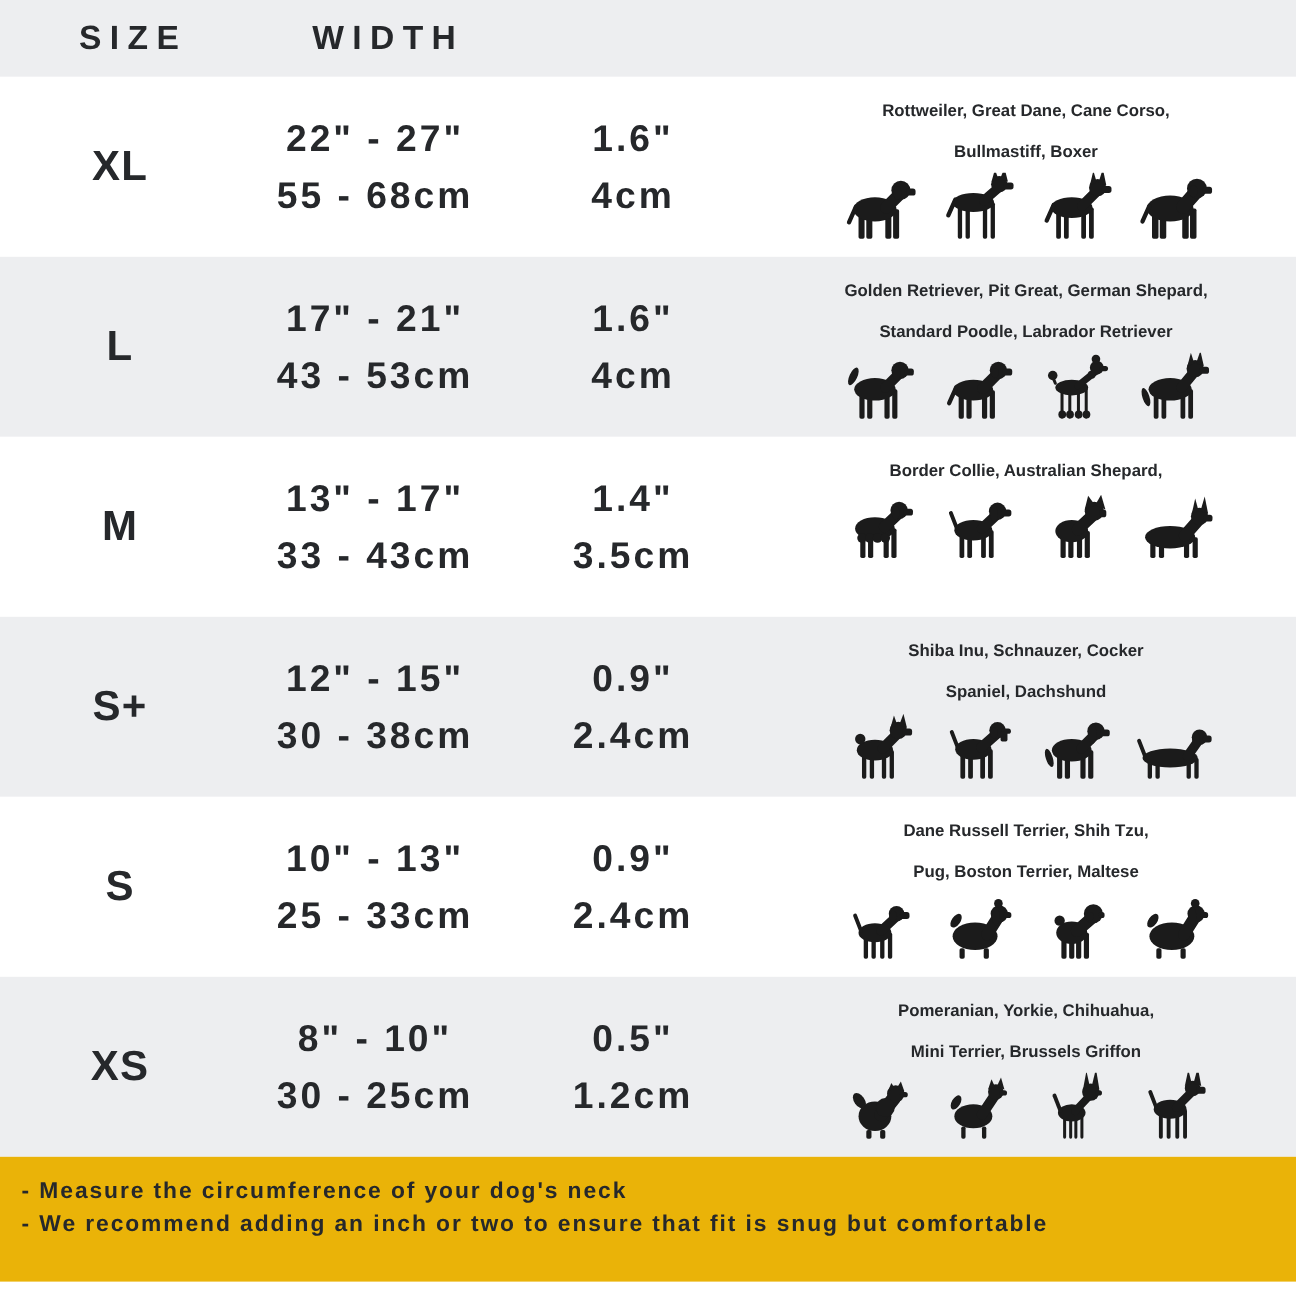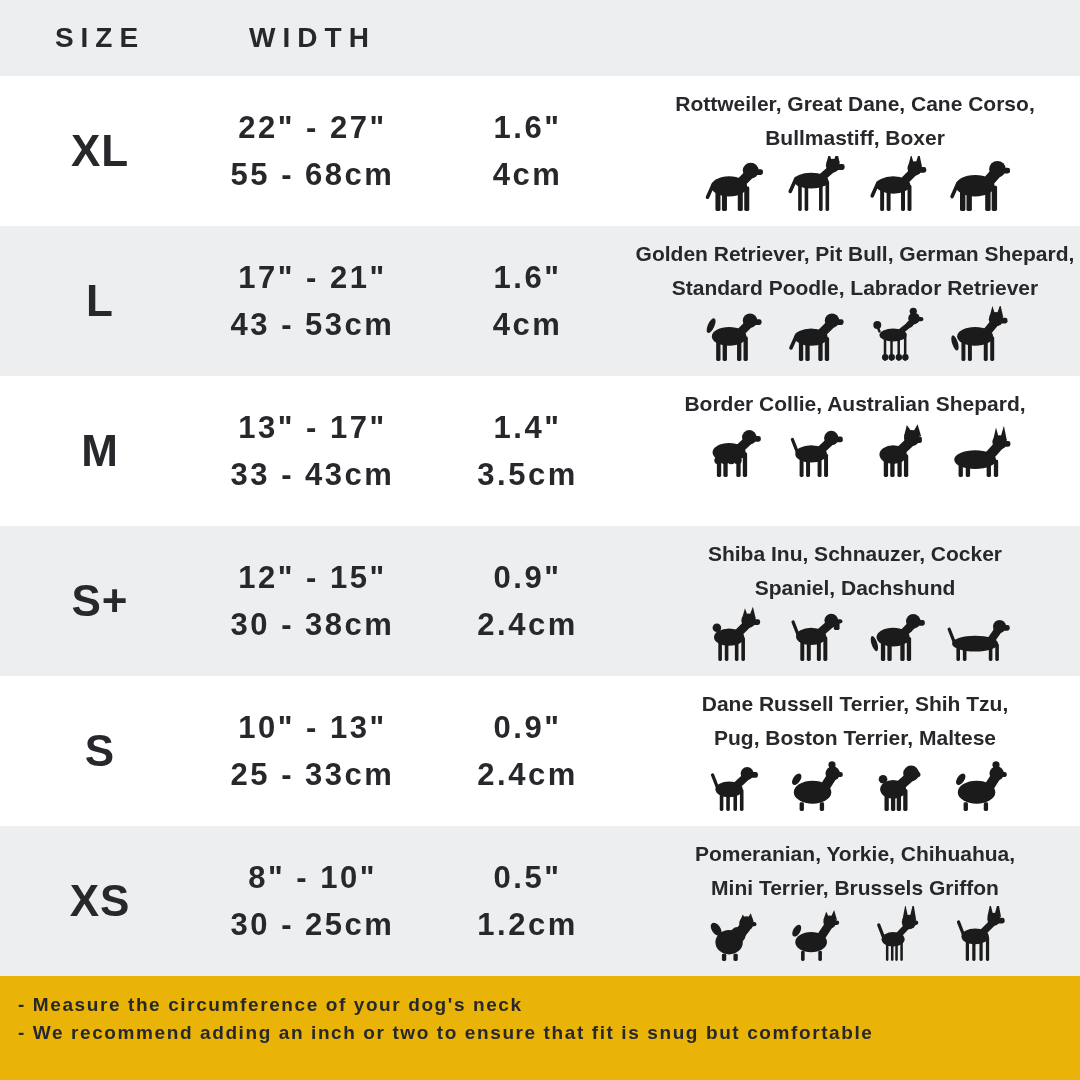--- a/index.html
+++ b/index.html
@@ -1,29 +1,29 @@
 <!DOCTYPE html>
 <html><head>
 <meta charset="utf-8">
 <style>
   html,body{margin:0;padding:0;}
   body{width:1080px;height:1080px;background:#ffffff;
        font-family:"Liberation Sans","DejaVu Sans",sans-serif;font-weight:700;
        color:#26282b;-webkit-font-smoothing:antialiased;}
   .board{width:1080px;height:1080px;overflow:hidden;}
   .grid-cols{display:grid;grid-template-columns:200px 225px 205px 1fr;}
-  .header-row{height:76px;background:#edeef0;align-items:center;}
+  .header-row{height:64px;background:#edeef0;align-items:center;padding-left:11px;}
   .hcell{text-align:center;font-size:28px;letter-spacing:7px;}
   .row{height:150px;background:#ffffff;}
   .row.alt{background:#edeef0;}
   .cell{display:flex;flex-direction:column;justify-content:center;align-items:center;}
-  .size-cell{font-size:44px;letter-spacing:1px;}
+  .size-cell{font-size:35px;letter-spacing:1px;}
   .meas-line{font-size:31px;letter-spacing:2.5px;line-height:47px;text-align:center;white-space:nowrap;}
   .breeds-cell{justify-content:flex-start;padding-top:11px;}
-  .breed-line{font-size:21px;line-height:34px;white-space:nowrap;}
+  .breed-line{font-size:14px;line-height:34px;white-space:nowrap;}
   .icons{display:flex;gap:10px;margin-top:1px;align-items:flex-end;justify-content:center;}
   .dog{display:inline-block;line-height:0;}
   .notes{height:104px;box-sizing:border-box;padding:15px 0 0 18px;background:#eab308;}
   .note-line{font-size:19px;letter-spacing:1.6px;line-height:28px;white-space:nowrap;}
 </style>
 </head>
 <body>
 
 <div class="board">
 
@@ -104,21 +104,21 @@
     <div class="cell size-cell">L</div>
     <div class="cell">
       <div class="meas-line">17" - 21"</div>
       <div class="meas-line">43 - 53cm</div>
     </div>
     <div class="cell">
       <div class="meas-line">1.6"</div>
       <div class="meas-line">4cm</div>
     </div>
     <div class="cell breeds-cell">
-      <div class="breed-line">Golden Retriever, Pit Bull, German Shepard,</div>
+      <div class="breed-line">Golden Retriever, Pit Great, German Shepard,</div>
       <div class="breed-line">Standard Poodle, Labrador Retriever</div>
       <div class="icons">
           <span class="dog"><svg viewBox="0 0 100 80" width="72" height="58" fill="#1b1b1b" xmlns="http://www.w3.org/2000/svg">
               <rect x="28" y="42" width="6" height="34" rx="2"></rect>
               <rect x="37" y="42" width="6" height="34" rx="2"></rect>
               <rect x="57" y="42" width="6" height="34" rx="2"></rect>
               <rect x="66" y="42" width="6" height="34" rx="2"></rect>
               <ellipse cx="46" cy="42" rx="24" ry="13"></ellipse>
               <line x1="58" y1="40" x2="73" y2="25" stroke="#1b1b1b" stroke-width="12" stroke-linecap="round"></line>
               <circle cx="75" cy="20" r="10"></circle>

